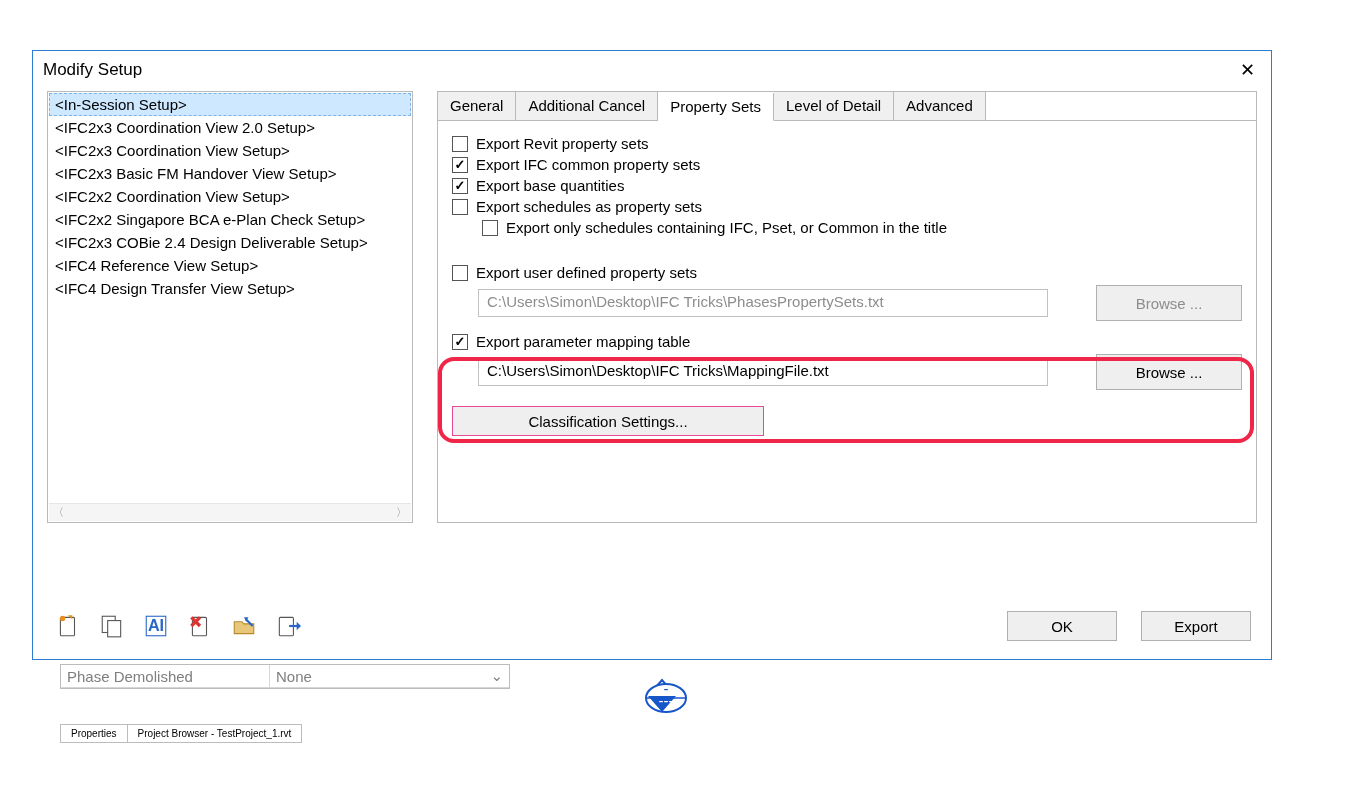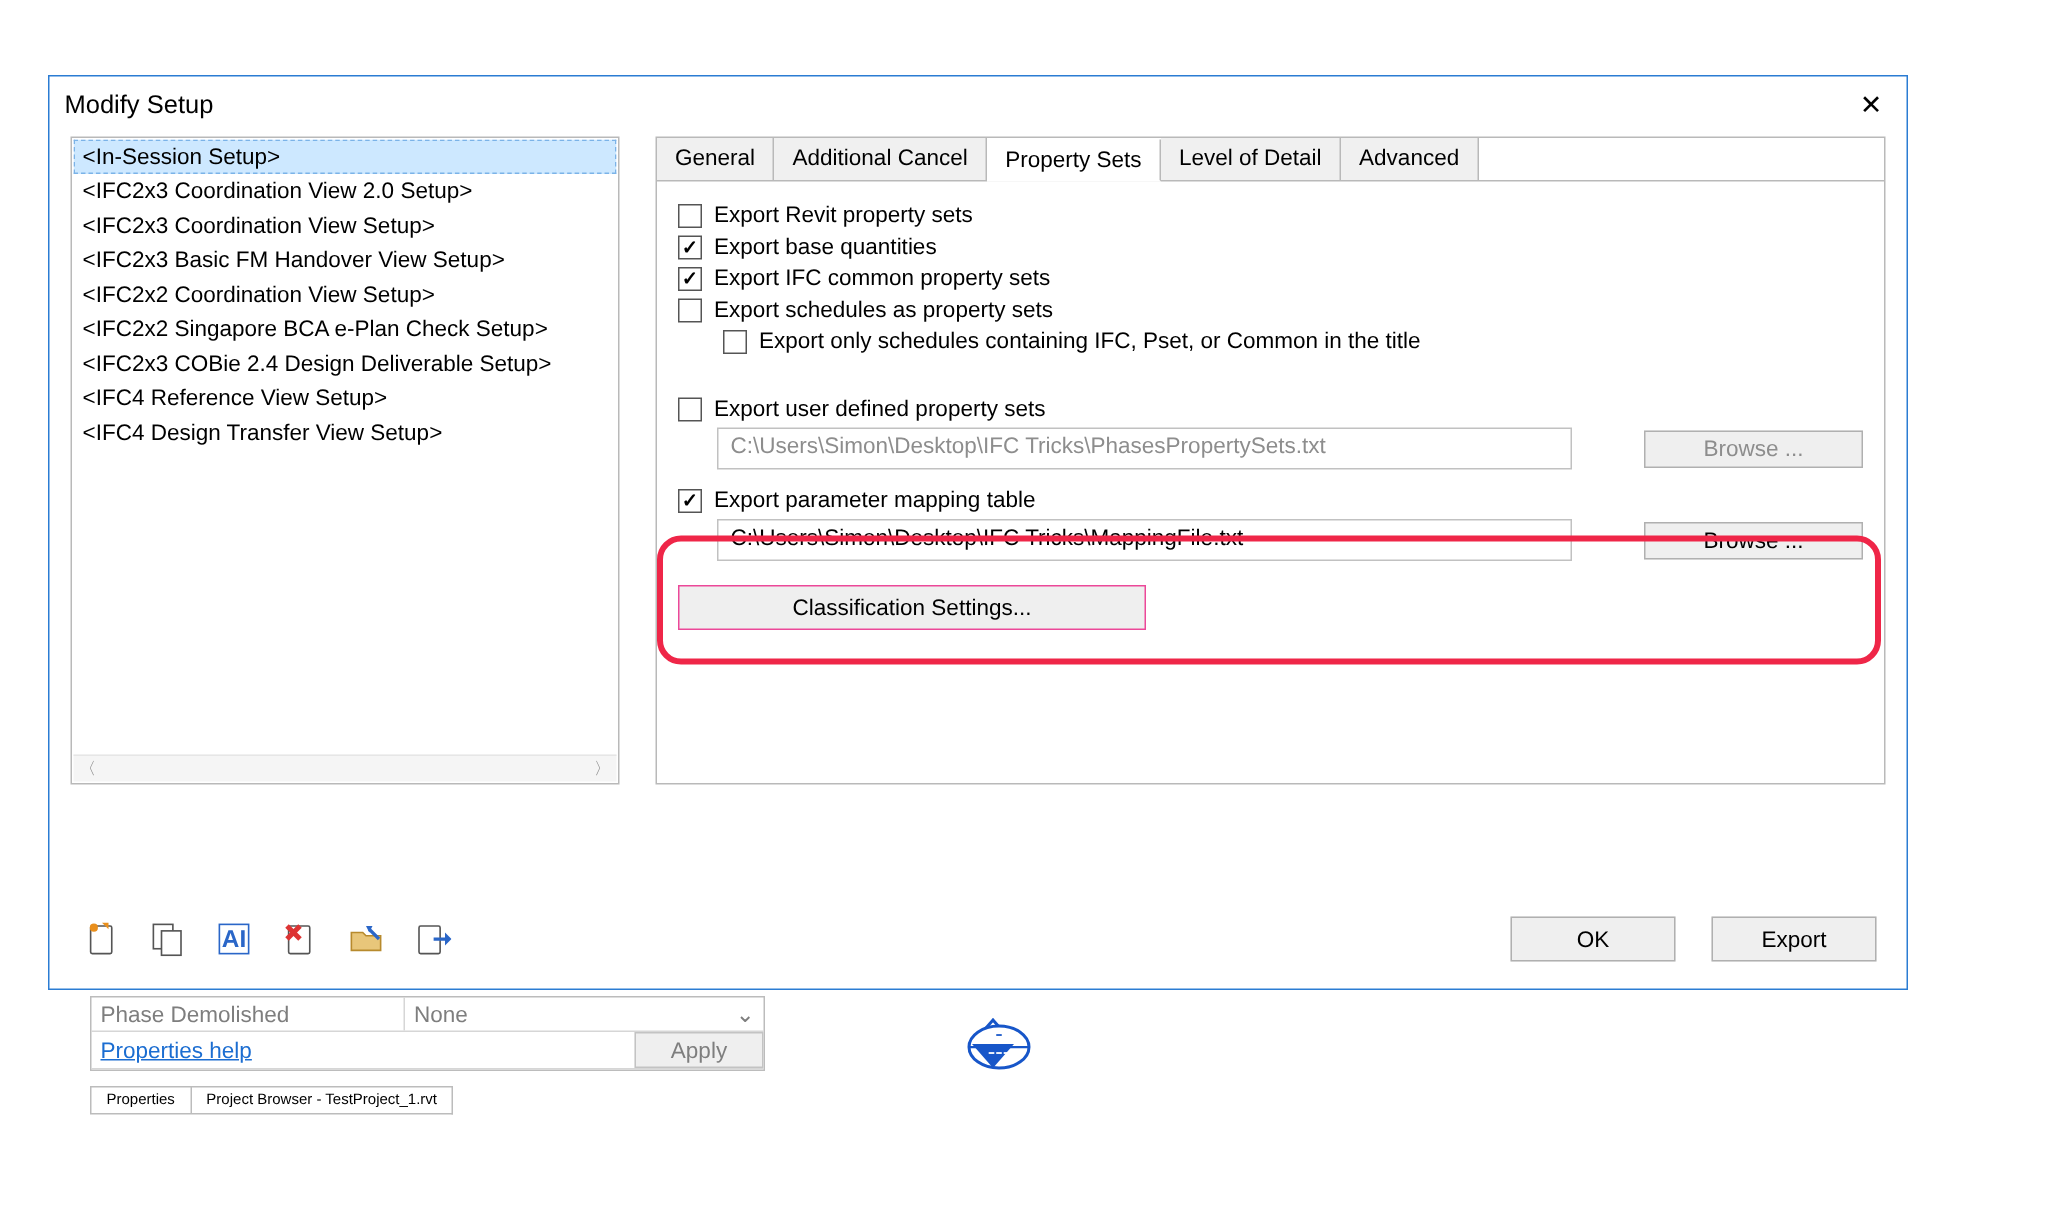--- a/index.html
+++ b/index.html
@@ -40,21 +40,21 @@
     background:#fff;
   }
   .chk-box.checked::after { content:"✓"; color:#000; font-weight:bold; }
   .path-row { display:flex; align-items:center; gap:12px; margin:4px 0 8px 26px; }
   .path-input {
     flex:1; height:28px; border:1px solid #c1c1c1; padding:3px 8px;
     background:#fff; color:#000;
   }
   .path-input.disabled { color:#8d8d8d; }
   .browse-btn {
-    width:146px; height:25px; border:1px solid #b0b0b0; background:#efefef;
+    width:146px; height:36px; border:1px solid #b0b0b0; background:#efefef;
     display:inline-flex; align-items:center; justify-content:center;margin-left:36px;
   }
   .browse-btn.disabled { color:#8d8d8d; }
   .classif-btn {
     width:312px; height:30px; border:1px solid #ec4899; background:#efefef;
     display:inline-flex; align-items:center; justify-content:center;
     margin-top:8px;
   }
   .highlight-box {
     position:absolute; left:0px; top:236px; width:816px; height:86px;
@@ -92,26 +92,20 @@
 </head>
 <body>
 
 <div class="bg-grid">
   <div class="bg-row">
     <div class="bg-cell-l">Phase Demolished</div>
     <div class="bg-cell-r">
       <span>None</span>
       <span style="color:#7e7e7e;">⌄</span>
     </div>
-  </div>
-  <div class="bg-row help">
-    <div class="bg-cell-l" style="width:auto; flex:1;">
-      <a>Properties help</a>
-    </div>
-    <div class="apply-btn">Apply</div>
   </div>
 </div>
 <div class="tabs-bottom">
   <div class="bottom-tab">Properties</div>
   <div class="bottom-tab">Project Browser - TestProject_1.rvt</div>
 </div>
 
 <div class="compass">
   <svg viewBox="0 0 68 56">
     <polygon points="20,28 34,12 48,28" fill="none" stroke="#1756c9" stroke-width="2"></polygon>
@@ -155,25 +149,25 @@
         <div class="tab">Level of Detail</div>
         <div class="tab">Advanced</div>
       </div>
       <div class="tab-content">
         <div class="chk-row">
           <span class="chk-box"></span>
           <span>Export Revit property sets</span>
         </div>
         <div class="chk-row">
           <span class="chk-box checked"></span>
+          <span>Export IFC common property sets</span>
+        </div>
+        <div class="chk-row">
+          <span class="chk-box checked"></span>
           <span>Export base quantities</span>
-        </div>
-        <div class="chk-row">
-          <span class="chk-box checked"></span>
-          <span>Export IFC common property sets</span>
         </div>
         <div class="chk-row">
           <span class="chk-box"></span>
           <span>Export schedules as property sets</span>
         </div>
         <div class="chk-row indent">
           <span class="chk-box"></span>
           <span>Export only schedules containing IFC, Pset, or Common in the title</span>
         </div>
 

